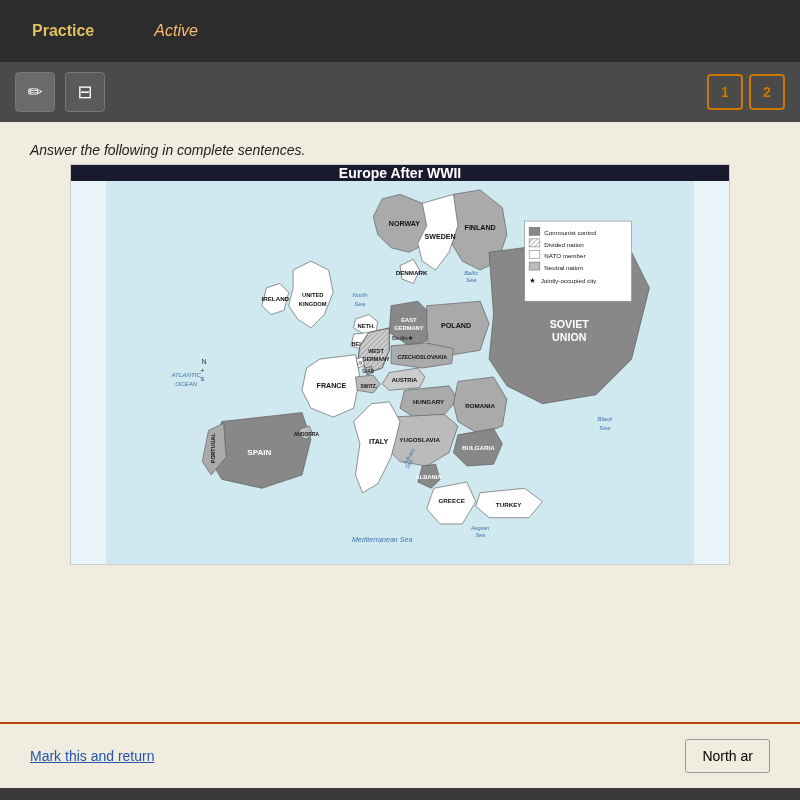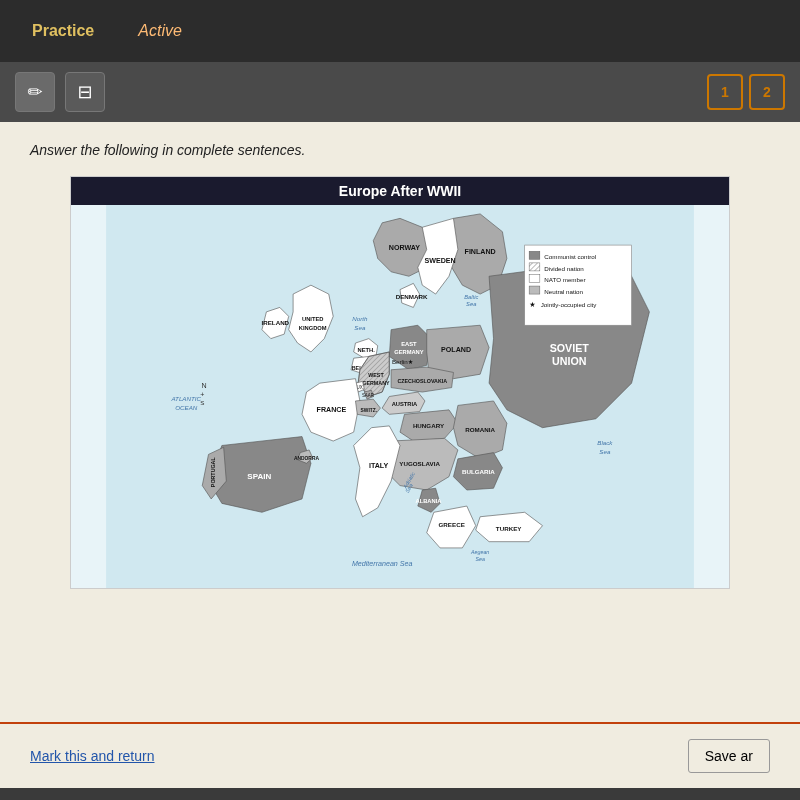--- a/index.html
+++ b/index.html
@@ -12,21 +12,21 @@
       position: relative;
     }
 
     
     .top-bar {
       background: #2c2c2c;
       height: 62px;
       display: flex;
       align-items: center;
       padding: 0 20px;
-      gap: 20px;
+      gap: 36px;
     }
 
     .nav-tab {
       color: #e0c060;
       font-size: 16px;
       font-weight: bold;
       padding: 8px 12px;
       cursor: pointer;
     }
 
@@ -101,40 +101,39 @@
       background: #f0ece0;
       margin: 0;
       padding: 20px 30px;
       min-height: 600px;
     }
 
     .instruction {
       font-style: italic;
       font-size: 14px;
       color: #222;
-      margin-bottom: 18px;
+      margin-bottom: 6px;
     }
 
     
     .map-container {
       background: white;
       border: 1px solid #ccc;
       width: 660px;
       margin: 0 auto;
       padding: 0;
       position: relative;
     }
 
     .map-title-bar {
       background: #1a1a2e;
       color: white;
       text-align: center;
       font-size: 14px;
       font-weight: bold;
-      padding: 6px;
     }
 
     .map-body {
       position: relative;
       height: 383px;
       background: #e8f4f8;
       overflow: hidden;
     }
 
     
@@ -350,14 +349,14 @@
         <text x="475" y="114" font-size="8" fill="#111">★</text>
         <text x="488" y="114" font-size="7" fill="#111">Jointly-occupied city</text>
       </svg>
     </div>
   </div>
 
 </div>
 
 <div class="bottom-bar">
   <a class="mark-return-link">Mark this and return</a>
-  <button class="save-btn">Save ar</button>
+  <button class="save-btn">North ar</button>
 </div>
 
 </body></html>

